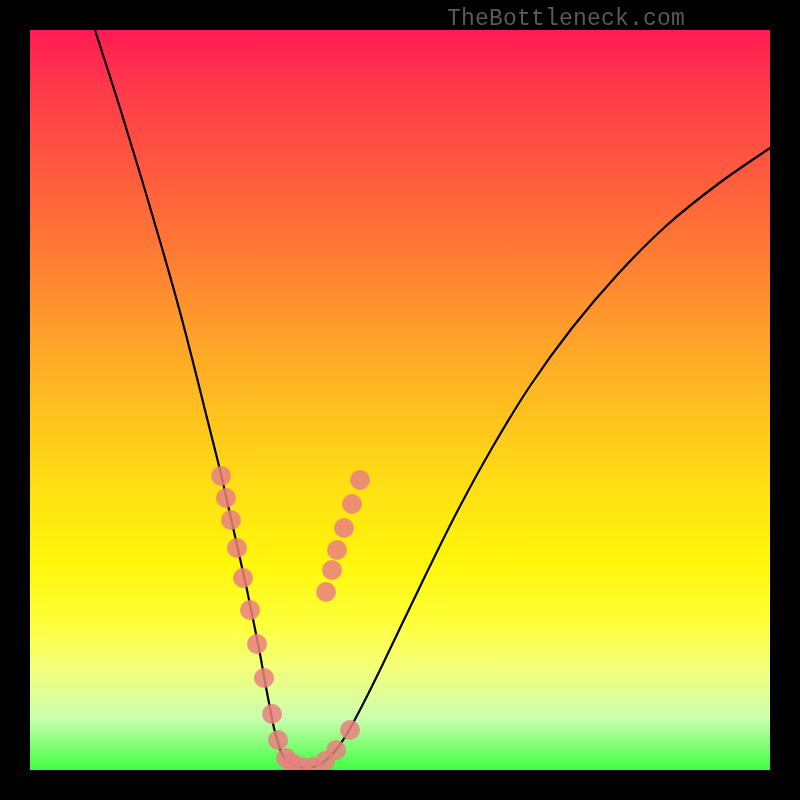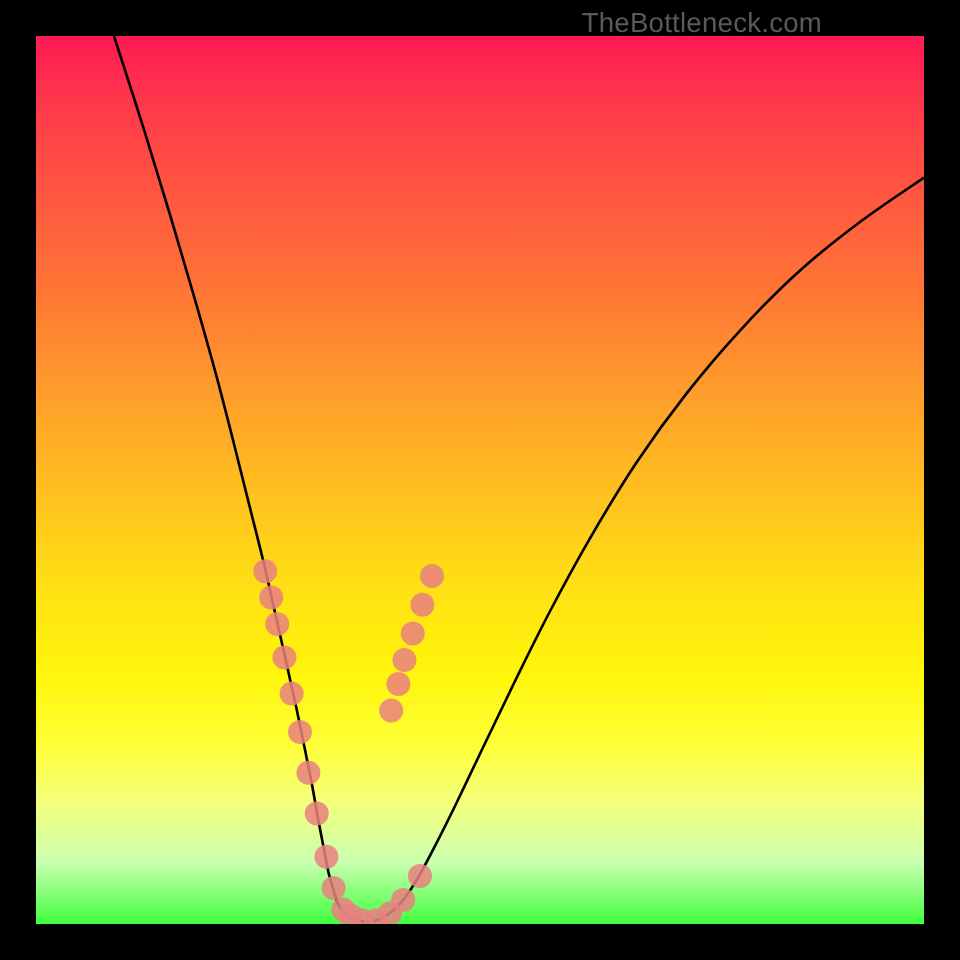--- a/index.html
+++ b/index.html
@@ -9,20 +9,21 @@
     height: 800px;
     overflow: hidden;
     background: #000;
     font-family: Arial, Helvetica, sans-serif;
   }
   .frame {
     position: absolute;
     left: 0; top: 0;
     width: 697px; height: 800px;
     background: #000;
+    font-family: Liberation Mono, monospace;
   }
   .plot {
     position: absolute;
     left: 30px;
     top: 30px;
     width: 740px;
     height: 740px;
     background: linear-gradient(to bottom,
       #ff1a54 0%,
       #ff3a4a 8%,

